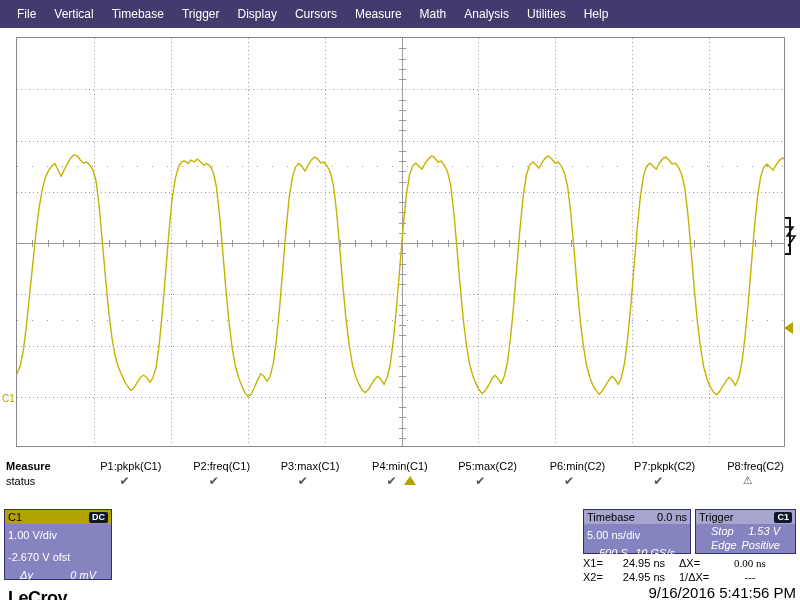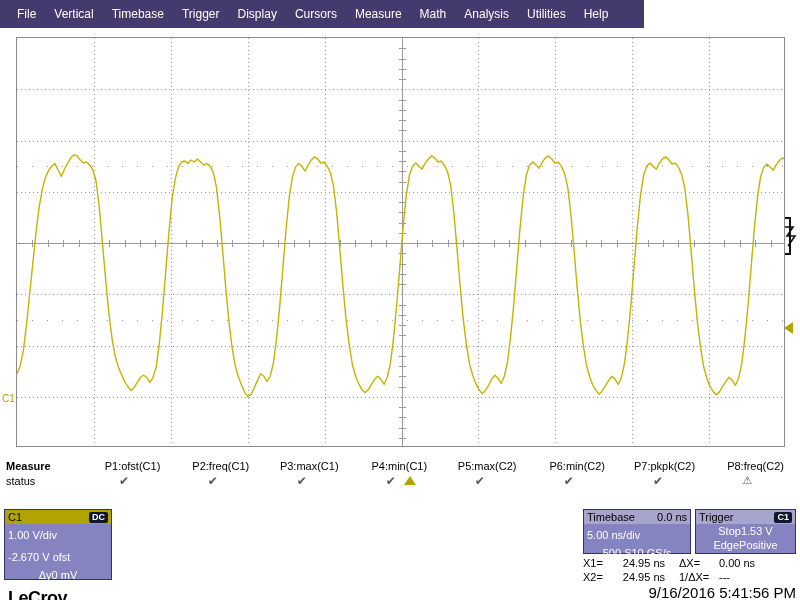--- a/index.html
+++ b/index.html
@@ -14,21 +14,21 @@
     font-family: "Liberation Sans", sans-serif;
     font-size: 11px;
     color: #000000;
     position: relative;
   }
 
   
   #menubar {
     position: absolute;
     left: 0; top: 0;
-    width: 644px; height: 28px;
+    width: 800px; height: 28px;
     background: #443a6e;
     display: flex;
     align-items: center;
     padding-left: 8px;
     box-sizing: border-box;
   }
   .menu-item {
     color: #ffffff;
     font-size: 12px;
     padding: 2px 9px;
@@ -162,24 +162,25 @@
     background: #0f172a;
     color: #ffffff;
     font-size: 9px;
     font-weight: bold;
     padding: 0 3px;
     line-height: 11px;
     border-radius: 2px;
   }
   .ib-row {
     display: flex;
-    justify-content: center;
-    padding: 0 3px;
+    justify-content: space-between;
+    padding: 0 15px;
     line-height: 14px;
     height: 14px;
+    font-style: italic;
   }
   .ib-row-right {
     display: block;
     text-align: left;
     padding: 4px 3px;
     line-height: 14px;
     height: 14px;
   }
 
   #chan-box {
@@ -197,21 +198,21 @@
     position: absolute;
     left: 583px; top: 556px;
     width: 213px;
     font-size: 11px;
     color: #000000;
   }
   .cr-line { display: flex; height: 14px; line-height: 14px; }
   .cr-a { width: 20px; }
   .cr-b { width: 62px; text-align: right; padding-right: 6px;}
   .cr-c { width: 40px; margin-left: 8px; }
-  .cr-d { width: 62px; text-align: left; }
+  .cr-d { width: 62px; text-align: center; font-family: Liberation Serif, serif; }
   #datetime {
     position: absolute;
     left: 583px; top: 584px;
     width: 213px;
     text-align: right;
     font-size: 15px;
   }
 
   #logo {
     position: absolute;
@@ -349,21 +350,21 @@
   </svg>
 
   <div id="offset-marker"></div>
   <div id="trig-delay-marker"></div>
 </div>
 
 <table id="measure-table">
   <tbody>
       <tr>
     <td class="m-label m-label-bold">Measure</td>
-    <td class="m-cell">P1:ofst(C1)</td>
+    <td class="m-cell">P1:pkpk(C1)</td>
     <td class="m-cell">P2:freq(C1)</td>
     <td class="m-cell">P3:max(C1)</td>
     <td class="m-cell">P4:min(C1)</td>
     <td class="m-cell">P5:max(C2)</td>
     <td class="m-cell">P6:min(C2)</td>
     <td class="m-cell">P7:pkpk(C2)</td>
     <td class="m-cell">P8:freq(C2)</td>
   </tr>
   <tr>
     <td class="m-label">status</td>

